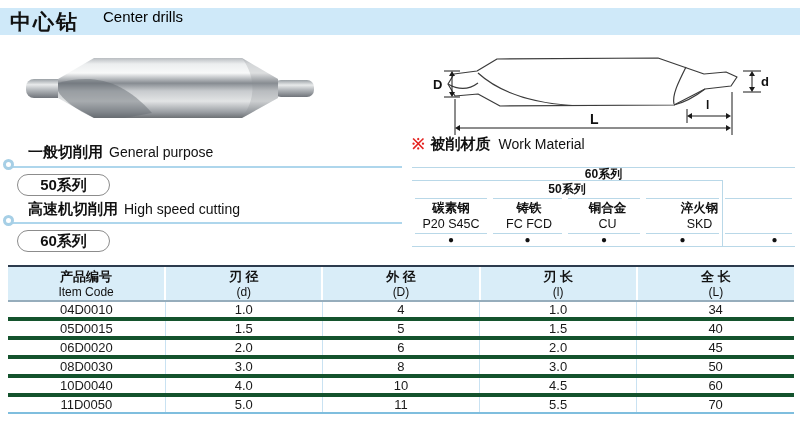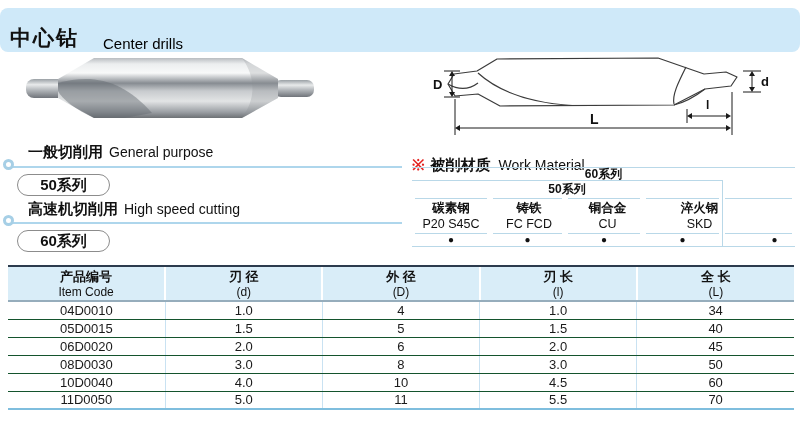--- a/index.html
+++ b/index.html
@@ -4,22 +4,22 @@
 <style>
   * { margin:0; padding:0; box-sizing:border-box; }
   html,body { background:#ffffff; }
   body {
     width:800px; height:437px; position:relative; overflow:hidden;
     font-family:"Liberation Sans", sans-serif; color:#111;
   }
 
   
   .topbar {
-    position:absolute; left:0; top:8px; width:800px; height:44px;
-    background:#cfe9f9; display:flex; align-items:flex-end;border-radius:8px;
+    position:absolute; left:0; top:8px; width:800px; height:27px;
+    background:#cfe9f9; display:flex; align-items:flex-start;
   }
   .title-zh { font-size:21px; font-weight:bold; margin-left:10px; letter-spacing:2px; }
   .title-en { font-size:15px; margin-left:24px; color:#000; }
 
   
   .drill-photo { position:absolute; left:24px; top:55px; }
   .diagram { position:absolute; left:420px; top:45px; }
 
   
   .sec-label { position:absolute; left:28px; font-size:15px; font-weight:bold; white-space:nowrap; }
@@ -30,21 +30,21 @@
     border:3px solid #a6cfe6; border-radius:50%;
   }
   .pill {
     position:absolute; left:17px; width:93px; height:22px; background:#fff;
     border:1.5px solid #8c8c8c; border-radius:11px;
     display:flex; align-items:center; justify-content:center;
     font-size:15px; font-weight:bold;
   }
 
   
-  .wm-title { position:absolute; left:412px; top:154px; font-size:15px; white-space:nowrap; }
+  .wm-title { position:absolute; left:412px; top:133px; font-size:15px; white-space:nowrap; }
   .wm-title .mark { color:#e42320; font-weight:bold; margin-right:6px; }
   .wm-title .zh { font-weight:bold; }
   .wm-title .en { font-size:14px; font-weight:normal; margin-left:8px; }
 
   .wm { position:absolute; left:412px; top:167px; width:383px; height:80px; font-size:12px; }
   .wm .hline { position:absolute; left:0; width:383px; height:1px; background:#b9d8e8; }
   .wm .row-60 { position:absolute; left:0; top:1px; width:383px; height:13px;
                 text-align:center; font-weight:bold; line-height:13px; }
   .wm .line-50 { position:absolute; left:0; top:13px; width:310px; height:1px; background:#b9d8e8; }
   .wm .row-50 { position:absolute; left:0; top:14px; width:310px; height:17px;
@@ -67,21 +67,21 @@
   table.spec { width:786px; border-collapse:collapse; table-layout:fixed; }
   table.spec th {
     background:#d9edf8; border-top:2px solid #2c3b4d; border-bottom:2px solid #96adbc;
     height:35px; vertical-align:middle; padding:1px 0;
   }
   table.spec th + th { border-left:2px solid #ffffff; }
   .h-zh { font-size:13px; font-weight:bold; line-height:16px; }
   .h-sub { font-size:12px; font-weight:normal; line-height:14px; }
   table.spec td {
     height:18px; text-align:center; vertical-align:middle;
-    font-size:13px; color:#1a1a1a; border-bottom:1px solid #14532d;
+    font-size:13px; color:#1a1a1a; border-bottom:4px solid #14532d;
   }
   table.spec td + td { border-left:1px solid #c9e2f2; }
   table.spec tr:last-child td { border-bottom:2px solid #7fbede; }
 </style>
 </head>
 <body>
 
 <div class="topbar">
   <span class="title-zh">中心钻</span>
   <span class="title-en">Center drills</span>

